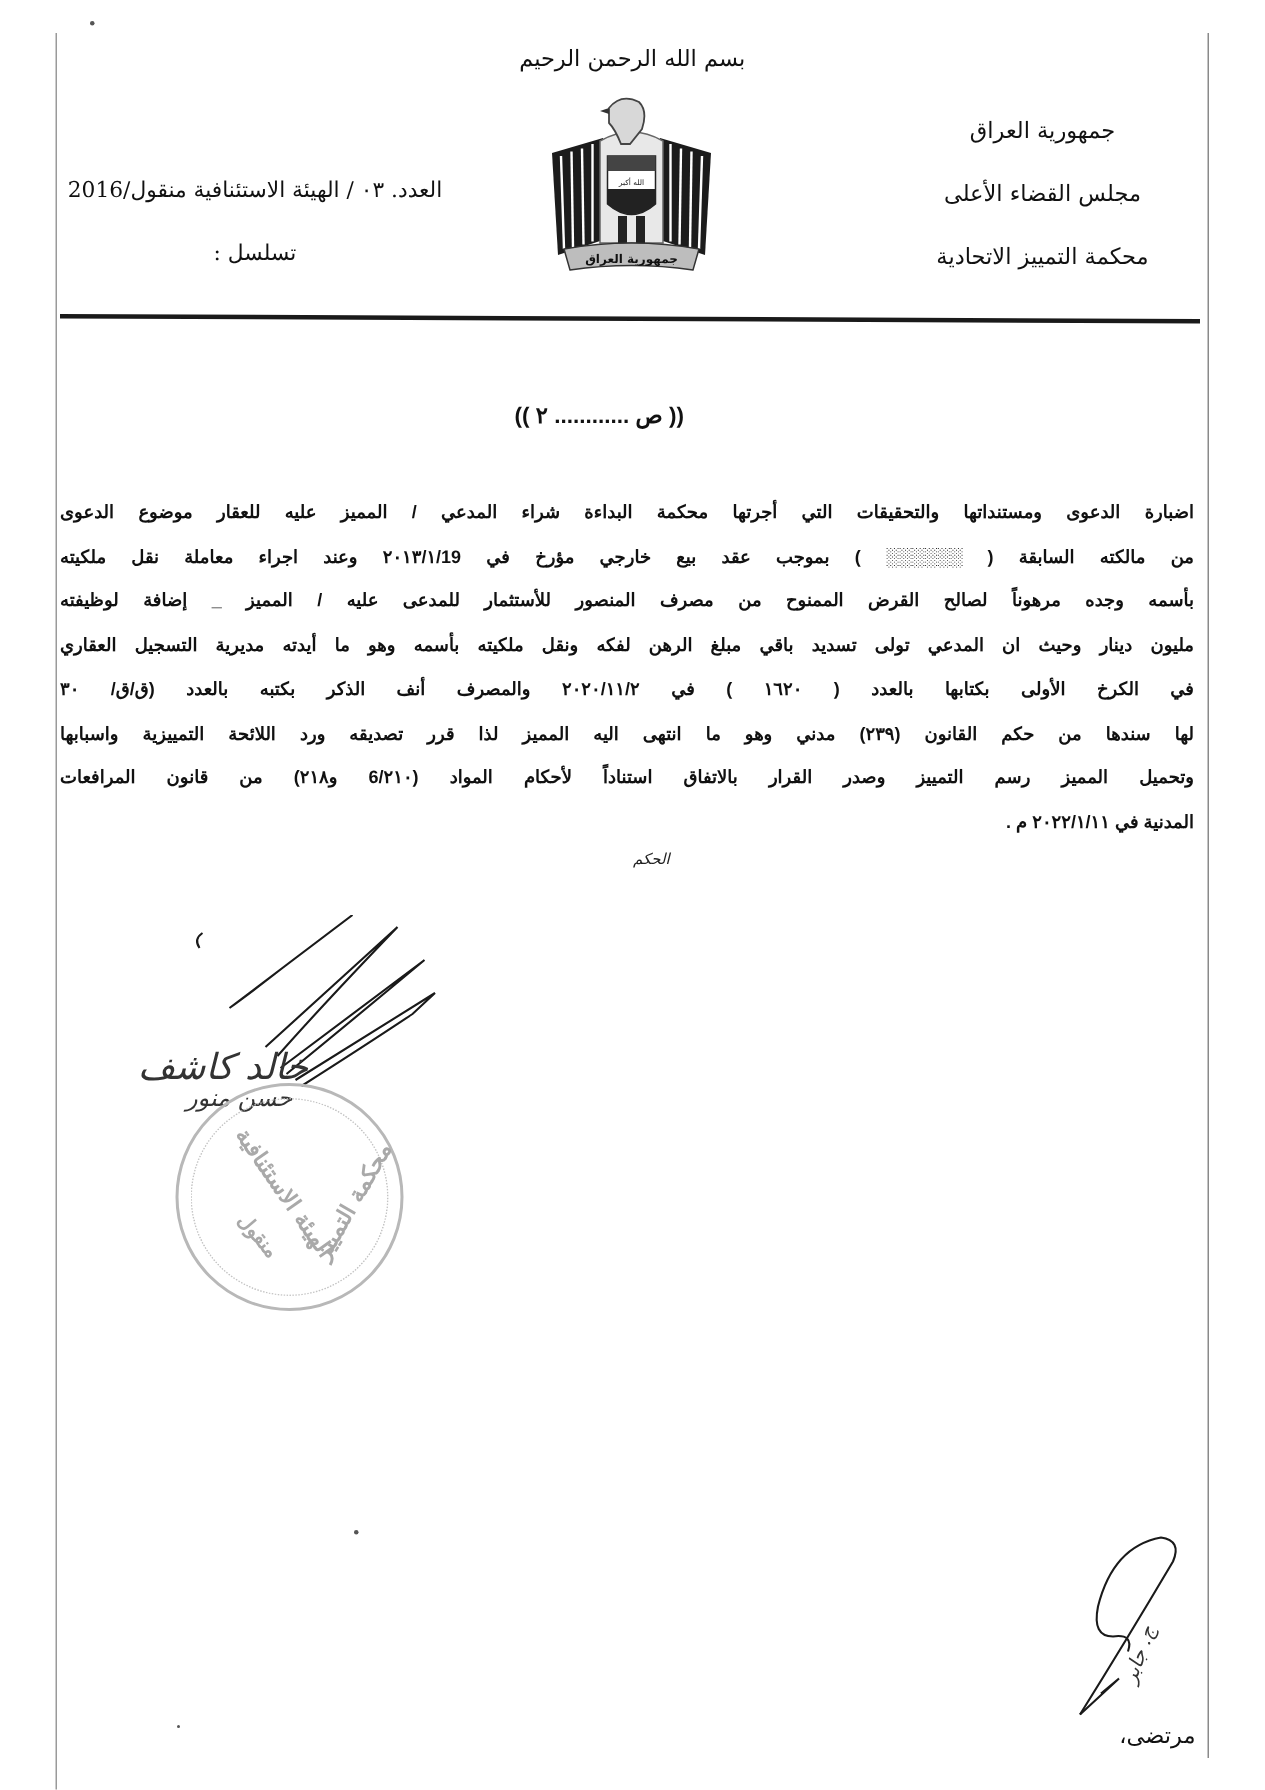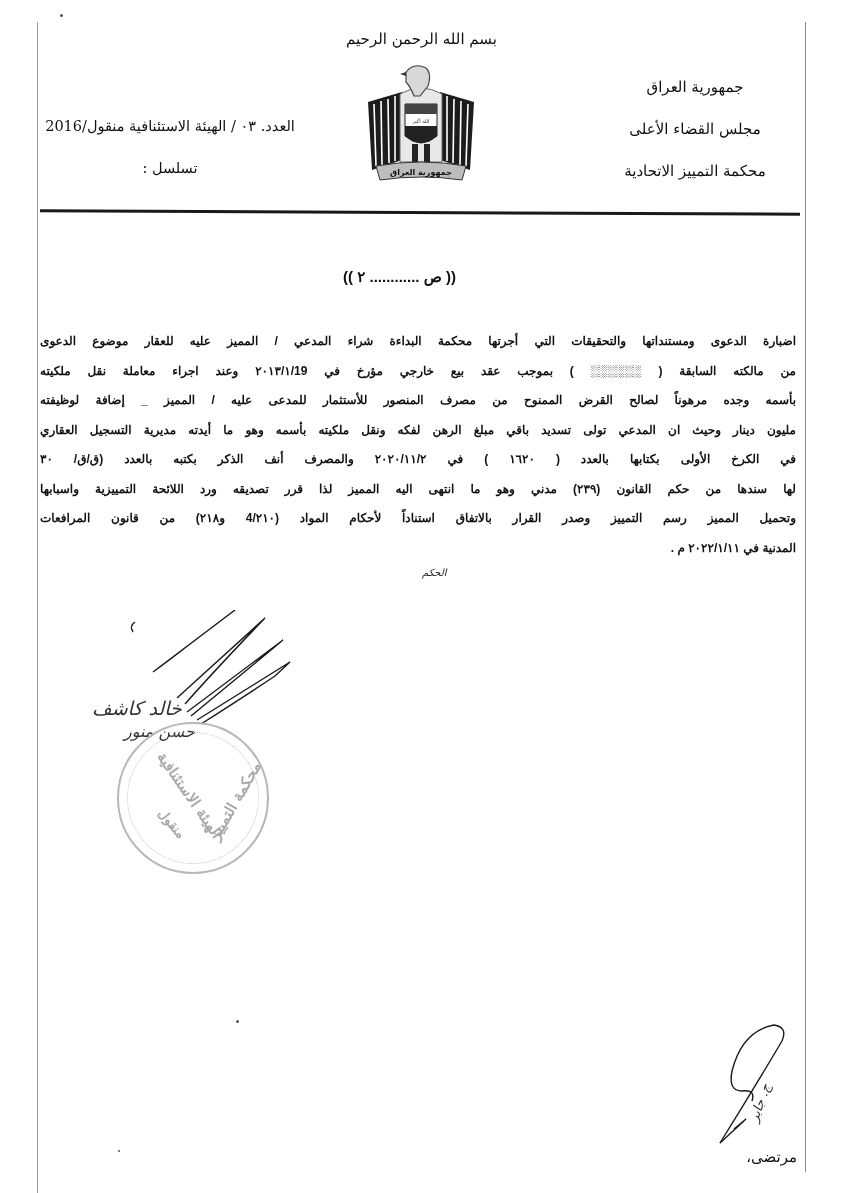--- a/index.html
+++ b/index.html
@@ -229,39 +229,39 @@
 
   <div class="page-num">(( ص ............ ٢ ))</div>
 
   <div class="body-text">
     <span class="body-line">اضبارة الدعوى ومستنداتها والتحقيقات التي أجرتها محكمة البداءة شراء المدعي / المميز عليه للعقار موضوع الدعوى</span>
     <span class="body-line">من مالكته السابقة ( ░░░░░░ ) بموجب عقد بيع خارجي مؤرخ في ٢٠١٣/١/19 وعند اجراء معاملة نقل ملكيته</span>
     <span class="body-line">بأسمه وجده مرهوناً لصالح القرض الممنوح من مصرف المنصور للأستثمار للمدعى عليه / المميز _ إضافة لوظيفته</span>
     <span class="body-line">مليون دينار وحيث ان المدعي تولى تسديد باقي مبلغ الرهن لفكه ونقل ملكيته بأسمه وهو ما أيدته مديرية التسجيل العقاري</span>
     <span class="body-line">في الكرخ الأولى بكتابها بالعدد ( ١٦٢٠ ) في ٢٠٢٠/١١/٢ والمصرف أنف الذكر بكتبه بالعدد (ق/ق/ ٣٠</span>
     <span class="body-line">لها سندها من حكم القانون (٢٣٩) مدني وهو ما انتهى اليه المميز لذا قرر تصديقه ورد اللائحة التمييزية واسبابها</span>
-    <span class="body-line">وتحميل المميز رسم التمييز وصدر القرار بالاتفاق استناداً لأحكام المواد (4/٢١٠ و٢١٨) من قانون المرافعات</span>
+    <span class="body-line">وتحميل المميز رسم التمييز وصدر القرار بالاتفاق استناداً لأحكام المواد (6/٢١٠ و٢١٨) من قانون المرافعات</span>
     <span class="body-line last">المدنية في ٢٠٢٢/١/١١ م .</span>
   </div>
 
   <div class="handwritten-note" style="left:422px; top:567px;">الحكم</div>
 
   <div class="sig-left">
     <svg width="230" height="140" viewBox="0 0 230 140">
       <g fill="none" stroke="#1a1a1a" stroke-width="1.4">
         <path d="M58 62 L140 0 L95 34 Q72 52 58 62 Z"></path>
         <path d="M82 88 L170 8 Q120 60 90 94"></path>
         <path d="M92 102 L188 30 Q140 70 96 106"></path>
         <path d="M102 110 L195 52 L180 66 Q150 86 106 114"></path>
         <path d="M40 12 Q34 16 38 22"></path>
       </g>
     </svg>
   </div>
 
-  <div class="handname" style="left:92px; top:697px; font-size:19px;">خالد كاشف</div>
+  <div class="handname" style="left:92px; top:697px; font-size:24px;">خالد كاشف</div>
   <div class="handname" style="left:124px; top:722px; font-size:16px;">حسن منور</div>
 
   <div class="stamp">
     <div class="stamp-inner"></div>
     <div class="stamp-text" style="right:10px; top:30px; transform: rotate(-60deg); transform-origin: right center;">محكمة التمييز</div>
     <div class="stamp-text" style="left:20px; top:62px; transform: rotate(55deg);">الهيئة الاستئنافية</div>
     <div class="stamp-text" style="left:36px; top:92px; font-size:13px; transform: rotate(50deg);">منقول</div>
   </div>
 
   <div class="sig-right">

